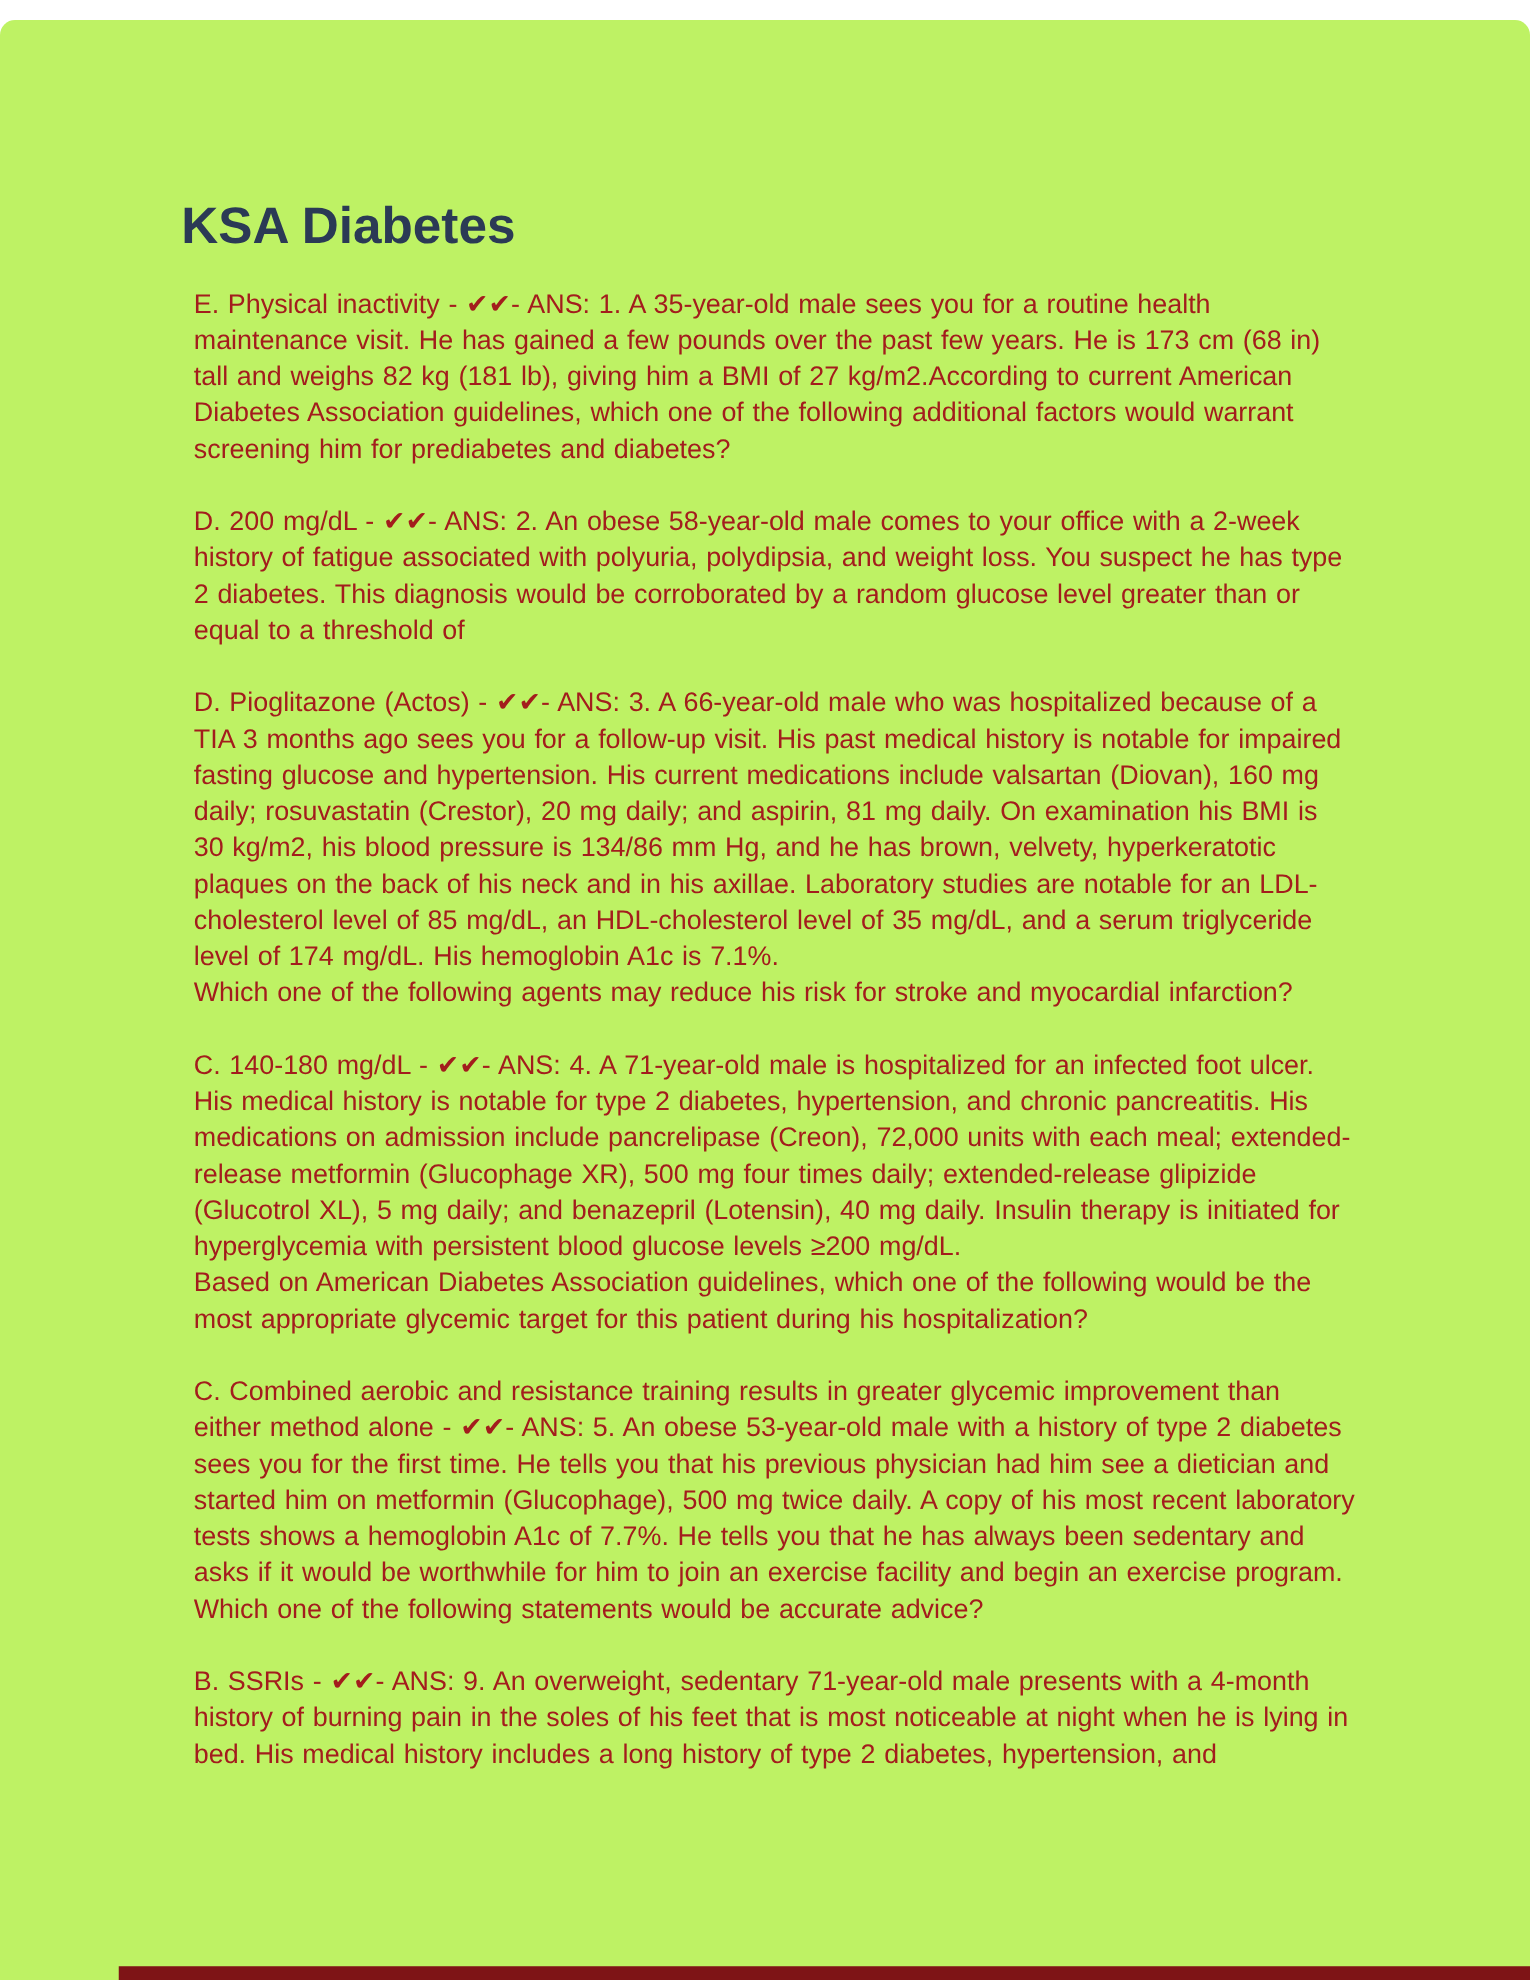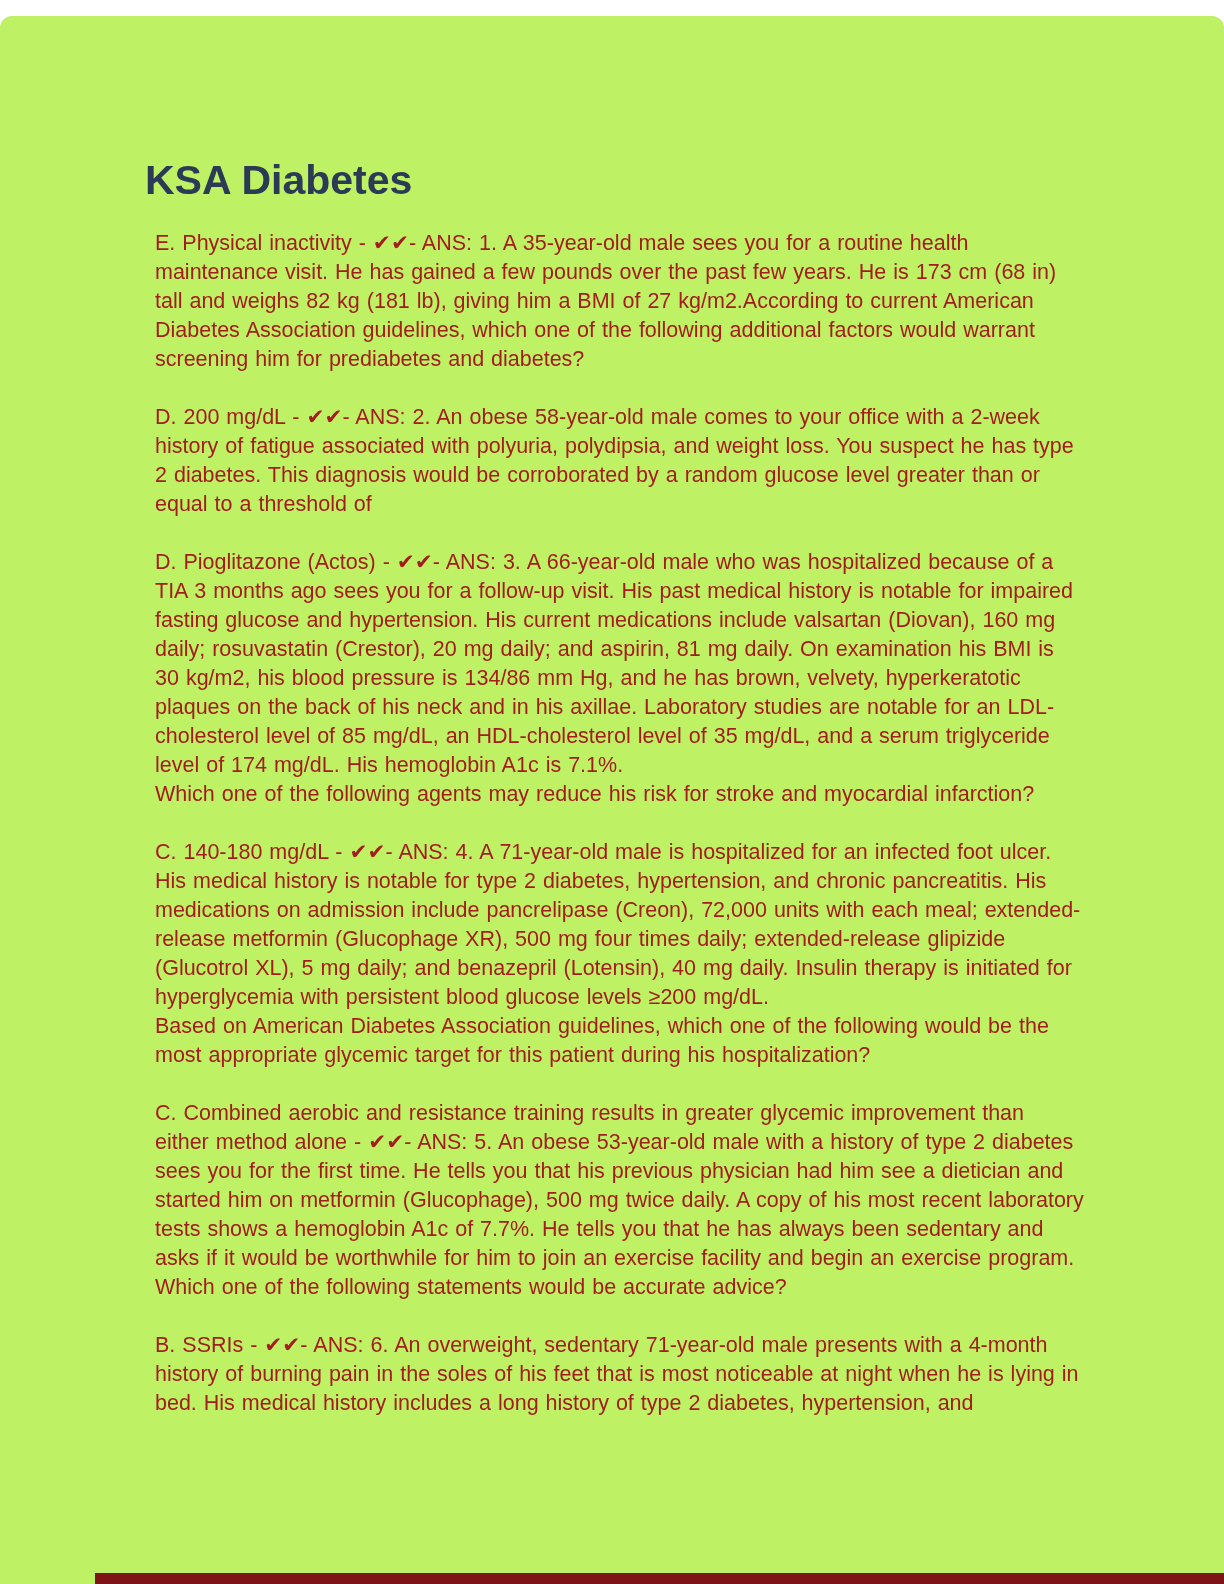--- a/index.html
+++ b/index.html
@@ -66,17 +66,17 @@
 
   <p class="paragraph" style="color: rgb(163, 29, 29);">D. Pioglitazone (Actos) - ✔✔- ANS: 3. A 66-year-old male who was hospitalized because of a TIA 3 months ago sees you for a follow-up visit. His past medical history is notable for impaired fasting glucose and hypertension. His current medications include valsartan (Diovan), 160 mg daily; rosuvastatin (Crestor), 20 mg daily; and aspirin, 81 mg daily. On examination his BMI is 30 kg/m2, his blood pressure is 134/86 mm Hg, and he has brown, velvety, hyperkeratotic plaques on the back of his neck and in his axillae. Laboratory studies are notable for an LDL-cholesterol level of 85 mg/dL, an HDL-cholesterol level of 35 mg/dL, and a serum triglyceride level of 174 mg/dL. His hemoglobin A1c is 7.1%.
 Which one of the following agents may reduce his risk for stroke and myocardial infarction?</p>
 
   <p class="paragraph" style="color: rgb(163, 29, 29);">C. 140-180 mg/dL - ✔✔- ANS: 4. A 71-year-old male is hospitalized for an infected foot ulcer. His medical history is notable for type 2 diabetes, hypertension, and chronic pancreatitis. His medications on admission include pancrelipase (Creon), 72,000 units with each meal; extended-release metformin (Glucophage XR), 500 mg four times daily; extended-release glipizide (Glucotrol XL), 5 mg daily; and benazepril (Lotensin), 40 mg daily. Insulin therapy is initiated for hyperglycemia with persistent blood glucose levels ≥200 mg/dL.
 Based on American Diabetes Association guidelines, which one of the following would be the most appropriate glycemic target for this patient during his hospitalization?</p>
 
   <p class="paragraph" style="color: rgb(163, 29, 29);">C. Combined aerobic and resistance training results in greater glycemic improvement than either method alone - ✔✔- ANS: 5. An obese 53-year-old male with a history of type 2 diabetes sees you for the first time. He tells you that his previous physician had him see a dietician and started him on metformin (Glucophage), 500 mg twice daily. A copy of his most recent laboratory tests shows a hemoglobin A1c of 7.7%. He tells you that he has always been sedentary and asks if it would be worthwhile for him to join an exercise facility and begin an exercise program.
 Which one of the following statements would be accurate advice?</p>
 
-  <p class="paragraph" style="color: rgb(163, 29, 29);">B. SSRIs - ✔✔- ANS: 6. An overweight, sedentary 71-year-old male presents with a 4-month history of burning pain in the soles of his feet that is most noticeable at night when he is lying in bed. His medical history includes a long history of type 2 diabetes, hypertension, and</p>
+  <p class="paragraph" style="color: rgb(163, 29, 29);">B. SSRIs - ✔✔- ANS: 9. An overweight, sedentary 71-year-old male presents with a 4-month history of burning pain in the soles of his feet that is most noticeable at night when he is lying in bed. His medical history includes a long history of type 2 diabetes, hypertension, and</p>
 </div>
 </div>
 
 <div class="footer-bar" style="background: rgb(126, 20, 22);"></div>
 
 </body></html>

